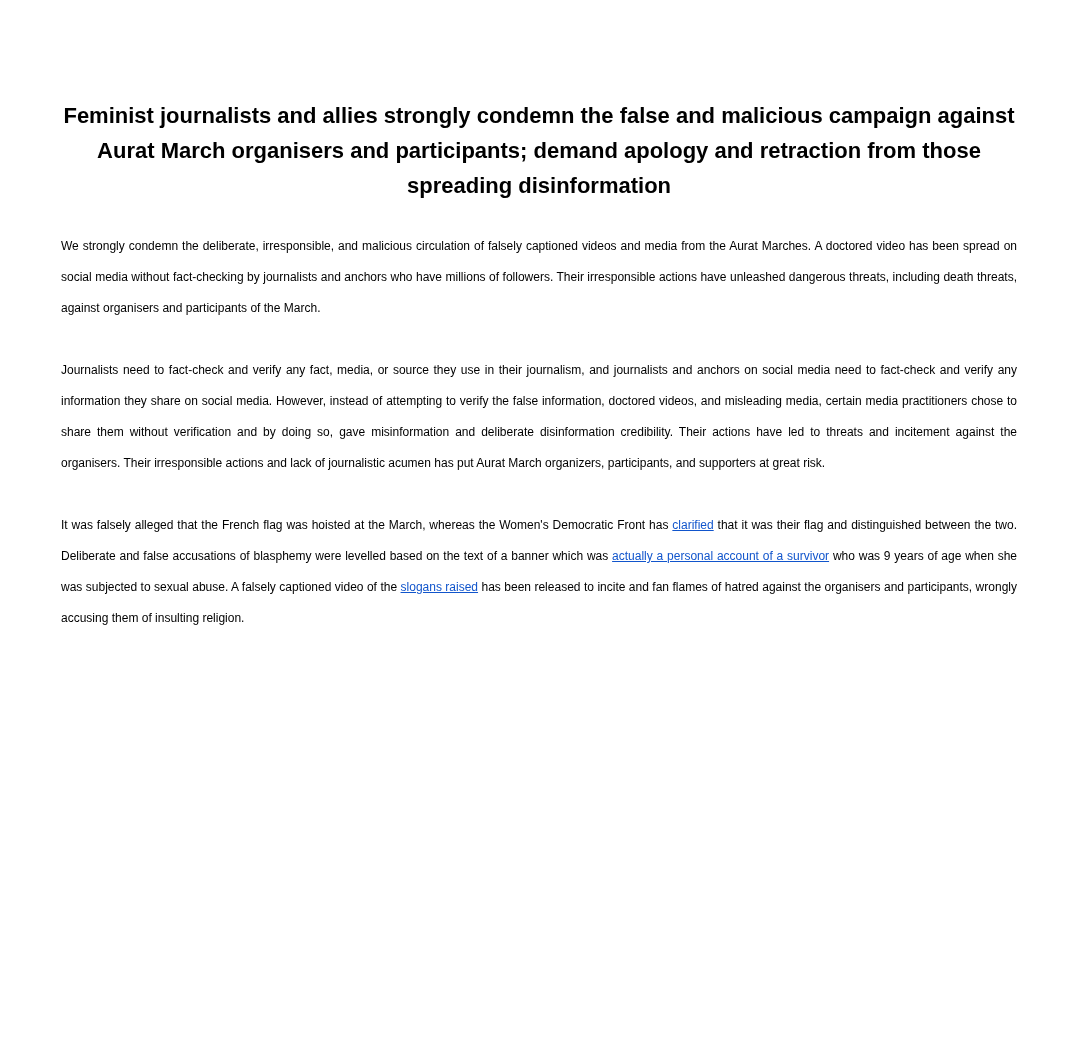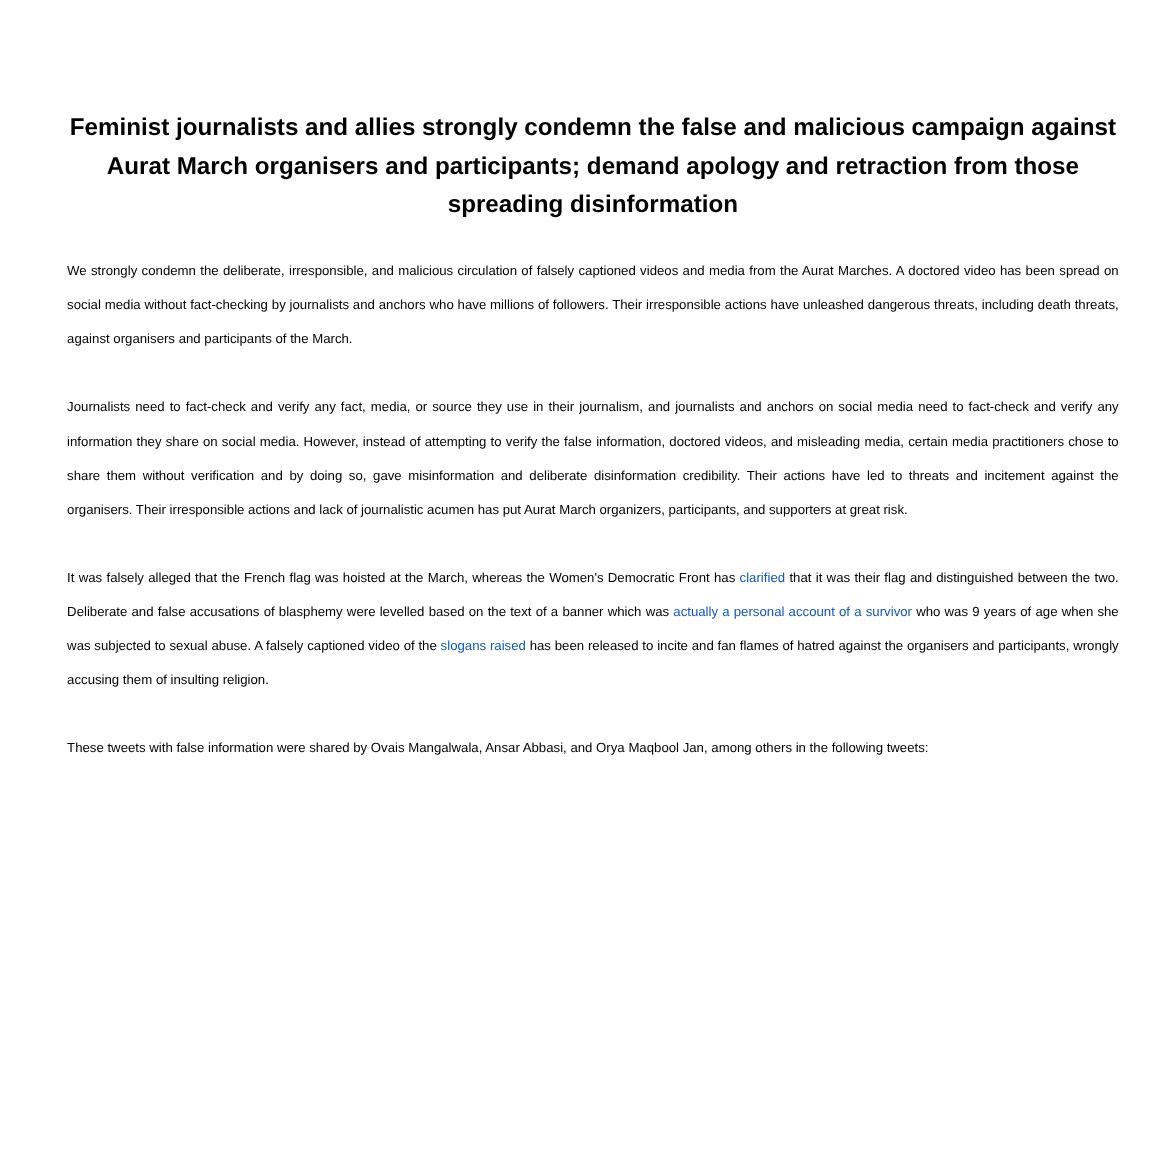--- a/index.html
+++ b/index.html
@@ -23,31 +23,31 @@
     margin: 0 0 28px 0;
   }
   .para {
     font-size: 12px;
     line-height: 31px;
     text-align: justify;
     margin: 0 0 31px 0;
   }
   .doc-link {
     color: var(--link-color, #1155cc);
+    text-decoration: underline;
     cursor: pointer;
   }
 </style>
 </head>
 <body>
 
 <div class="page">
 
   <h1 class="doc-title">Feminist journalists and allies strongly condemn the false and malicious campaign against Aurat March organisers and participants; demand apology and retraction from those spreading disinformation</h1>
 
   <p class="para">We strongly condemn the deliberate, irresponsible, and malicious circulation of falsely captioned videos and media from the Aurat Marches. A doctored video has been spread on social media without fact-checking by journalists and anchors who have millions of followers. Their irresponsible actions have unleashed dangerous threats, including death threats, against organisers and participants of the March.</p>
 
   <p class="para">Journalists need to fact-check and verify any fact, media, or source they use in their journalism, and journalists and anchors on social media need to fact-check and verify any information they share on social media. However, instead of attempting to verify the false information, doctored videos, and misleading media, certain media practitioners chose to share them without verification and by doing so, gave misinformation and deliberate disinformation credibility. Their actions have led to threats and incitement against the organisers. Their irresponsible actions and lack of journalistic acumen has put Aurat March organizers, participants, and supporters at great risk.</p>
 
   <p class="para"><span>It was falsely alleged that the French flag was hoisted at the March, whereas the Women's Democratic Front has </span><a class="doc-link">clarified</a><span> that it was their flag and distinguished between the two. Deliberate and false accusations of blasphemy were levelled based on the text of a banner which was </span><a class="doc-link">actually a personal account of a survivor</a><span> who was 9 years of age when she was subjected to sexual abuse. A falsely captioned video of the </span><a class="doc-link">slogans raised</a><span> has been released to incite and fan flames of hatred against the organisers and participants, wrongly accusing them of insulting religion.</span></p>
 
-  <p class="para">These tweets with false information were shared by Ovais Mangalwala, Ansar Abbasi, and Orya Maqbool Jan, among others in the following tweets:</p>
 
 </div>
 
 </body></html>

